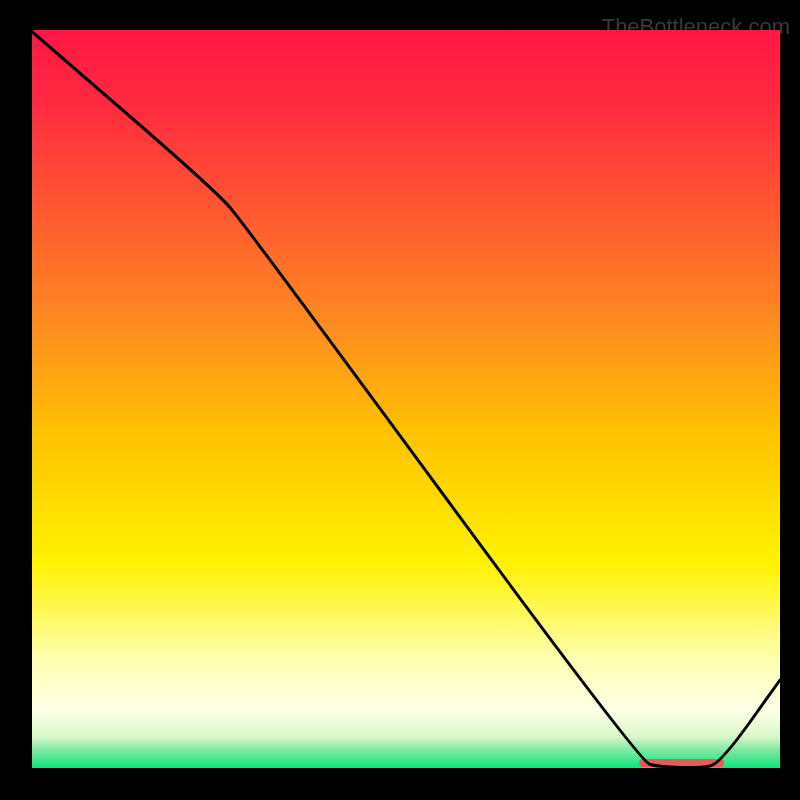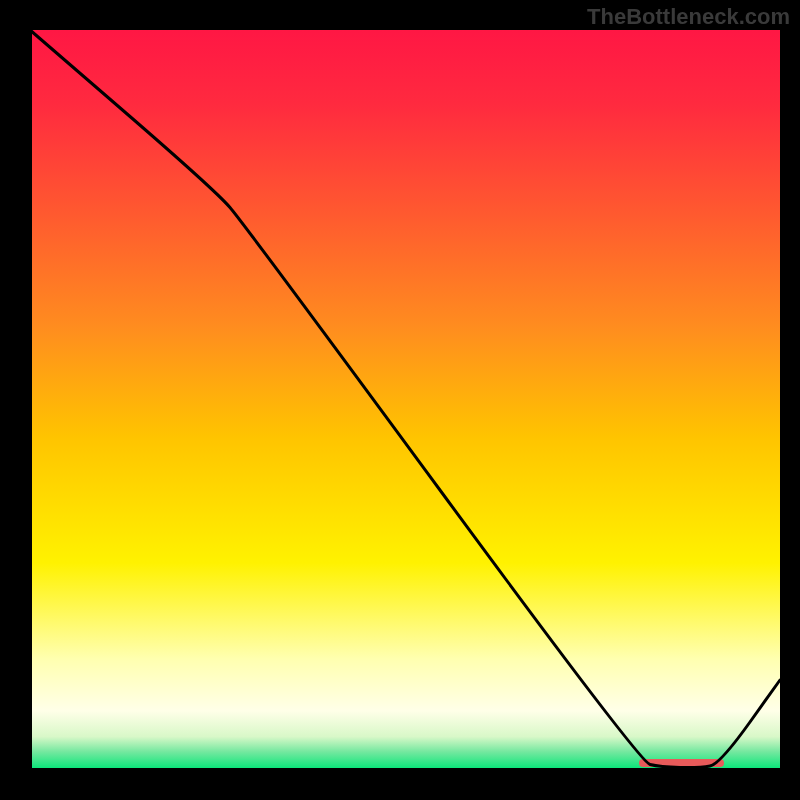--- a/index.html
+++ b/index.html
@@ -11,25 +11,25 @@
     font-family: Arial, Helvetica, sans-serif;
     overflow: hidden;
   }
   .container {
     position: relative;
     width: 800px;
     height: 800px;
   }
   .attribution {
     position: absolute;
-    top: 4px;
+    top: 14px;
     right: 10px;
     color: #3a3a3a;
     font-size: 22px;
-    font-weight: bold;
+    font-weight: normal;
     letter-spacing: 0px;
   }
   svg {
     position: absolute;
     top: 0;
     left: 0;
   }
 </style>
 </head>
 <body>

